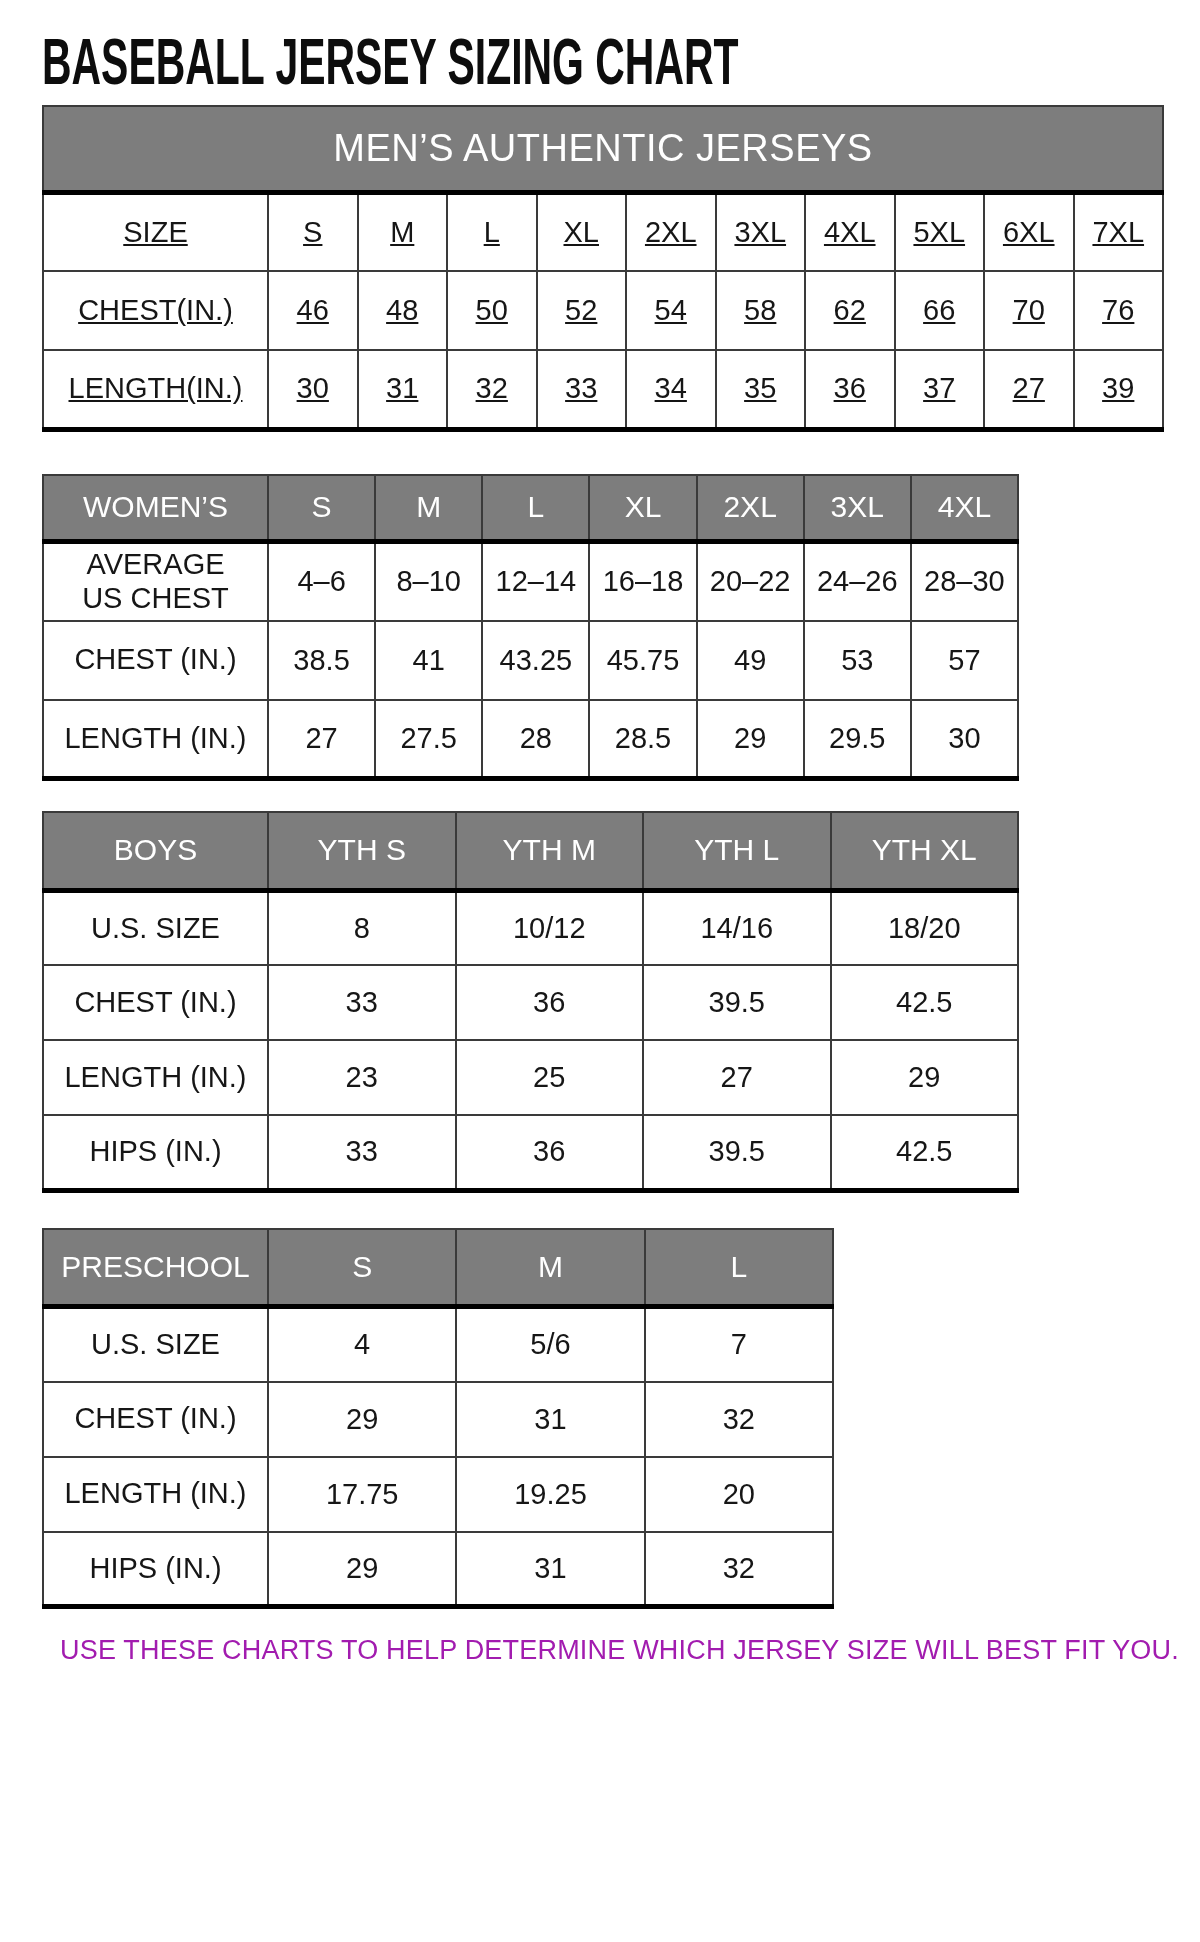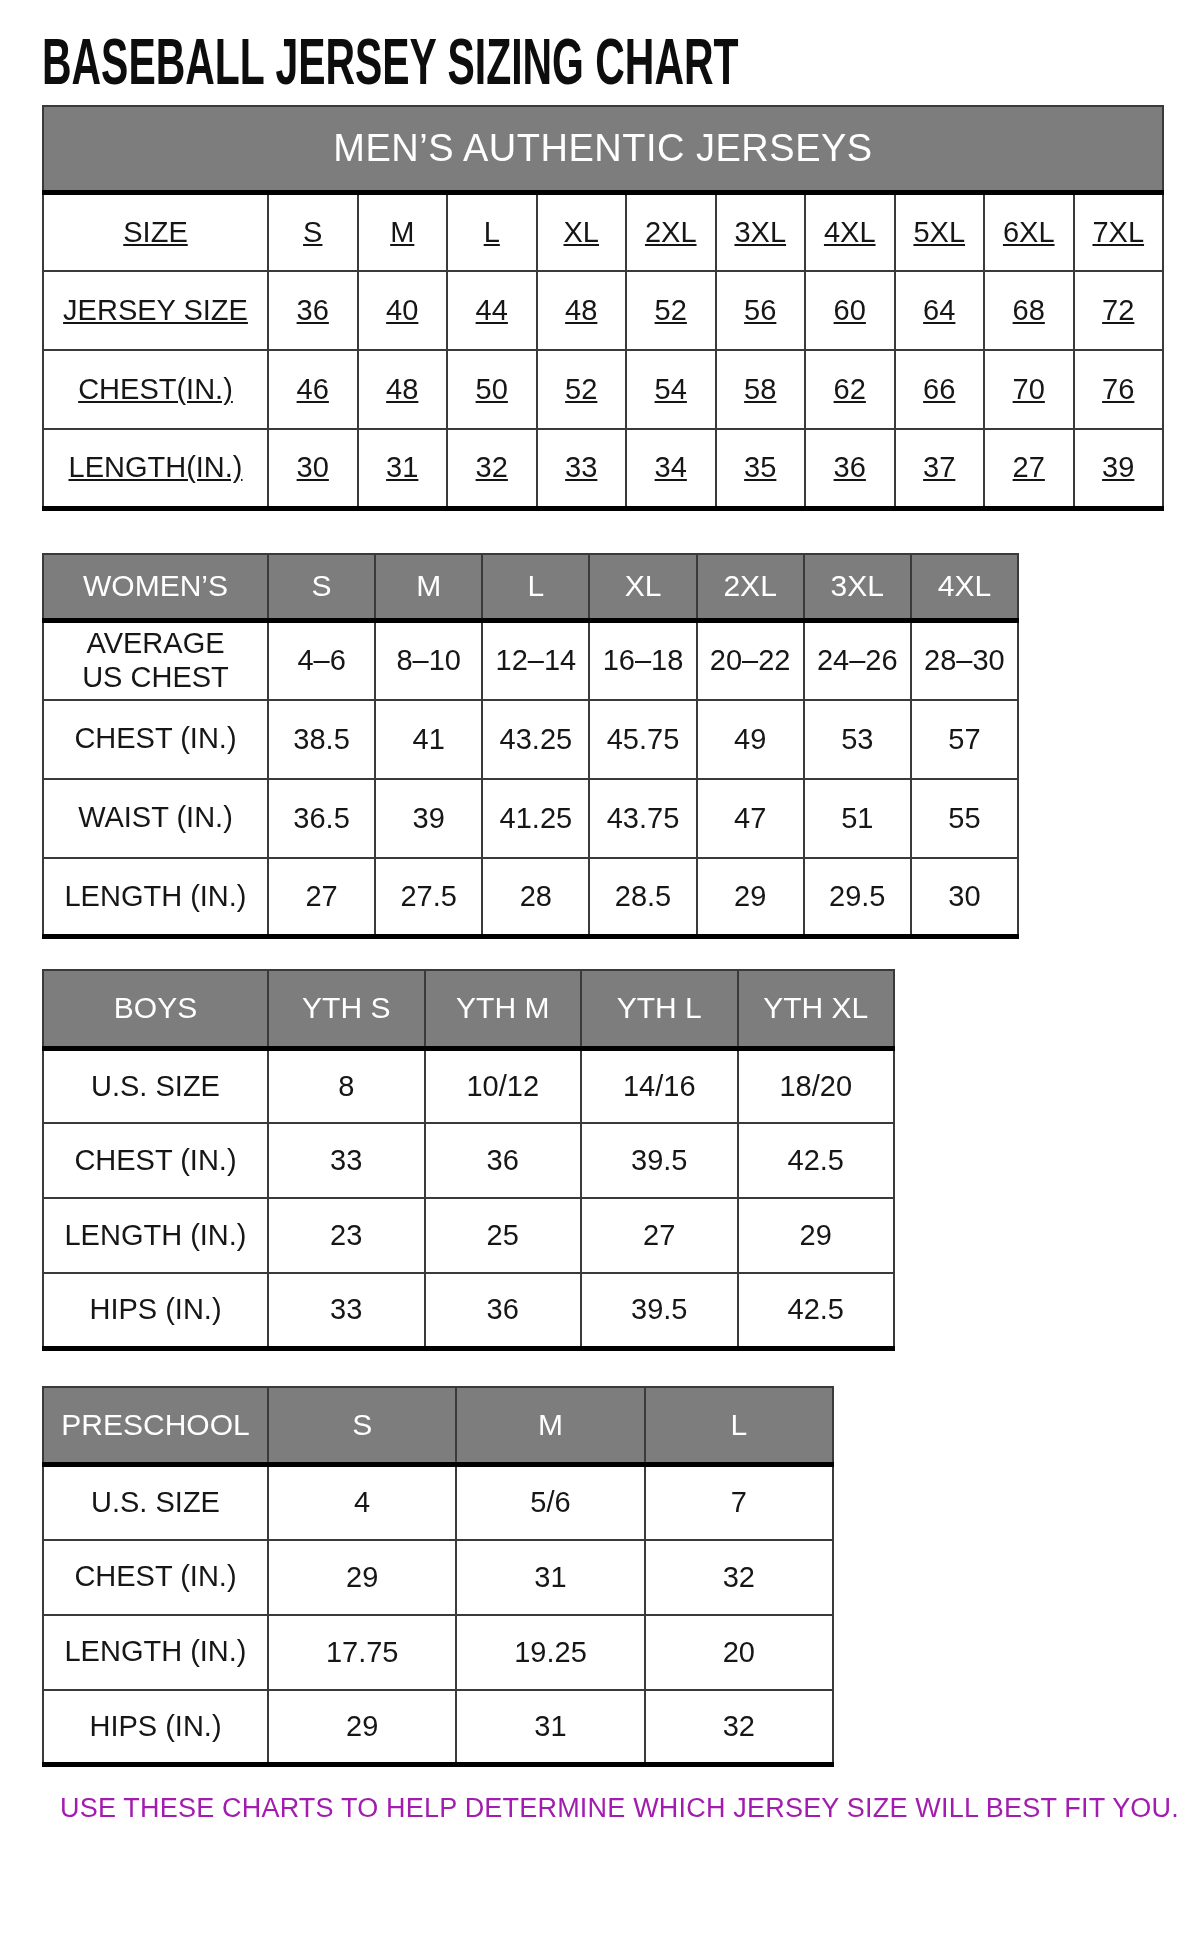--- a/index.html
+++ b/index.html
@@ -64,21 +64,21 @@
   thead th {
     background: #7D7D7D;
     color: #ffffff;
   }
   .banner-row th, .header-row th { border-bottom: 5px solid #000; }
   .banner-cell { font-size: 38px; font-weight: 400; letter-spacing: 0.5px; }
   .header-row th { font-size: 30px; font-weight: 400; }
 
   .t-mens      { width: 1122px; margin-bottom: 42px; }
   .t-womens    { width: 977px;  margin-bottom: 30px; }
-  .t-boys      { width: 853px;  margin-bottom: 35px; }
+  .t-boys      { width: 977px;  margin-bottom: 35px; }
   .t-preschool { width: 792px;  margin-bottom: 0; }
 
   .t-mens .banner-row       { height: 86px; padding-left: 20px; }
   .t-mens tbody tr          { height: 79px; text-decoration: underline; }
   .t-womens .header-row     { height: 67px; }
   .t-womens tbody tr        { height: 79px; }
   .t-boys .header-row       { height: 78px; }
   .t-boys tbody tr          { height: 75px; }
   .t-preschool .header-row  { height: 78px; }
   .t-preschool tbody tr     { height: 75px; }
@@ -117,33 +117,20 @@
             <td>L</td>
             <td>XL</td>
             <td>2XL</td>
             <td>3XL</td>
             <td>4XL</td>
             <td>5XL</td>
             <td>6XL</td>
             <td>7XL</td>
           </tr>
           <tr>
-            <td class="row-label">JERSEY SIZE</td>
-            <td>36</td>
-            <td>40</td>
-            <td>44</td>
-            <td>48</td>
-            <td>52</td>
-            <td>56</td>
-            <td>60</td>
-            <td>64</td>
-            <td>68</td>
-            <td>72</td>
-          </tr>
-          <tr>
             <td class="row-label">CHEST(IN.)</td>
             <td>46</td>
             <td>48</td>
             <td>50</td>
             <td>52</td>
             <td>54</td>
             <td>58</td>
             <td>62</td>
             <td>66</td>
             <td>70</td>
@@ -205,30 +192,20 @@
             <td class="row-label">CHEST (IN.)</td>
             <td>38.5</td>
             <td>41</td>
             <td>43.25</td>
             <td>45.75</td>
             <td>49</td>
             <td>53</td>
             <td>57</td>
           </tr>
           <tr>
-            <td class="row-label">WAIST (IN.)</td>
-            <td>36.5</td>
-            <td>39</td>
-            <td>41.25</td>
-            <td>43.75</td>
-            <td>47</td>
-            <td>51</td>
-            <td>55</td>
-          </tr>
-          <tr>
             <td class="row-label">LENGTH (IN.)</td>
             <td>27</td>
             <td>27.5</td>
             <td>28</td>
             <td>28.5</td>
             <td>29</td>
             <td>29.5</td>
             <td>30</td>
           </tr>
         </tbody>

